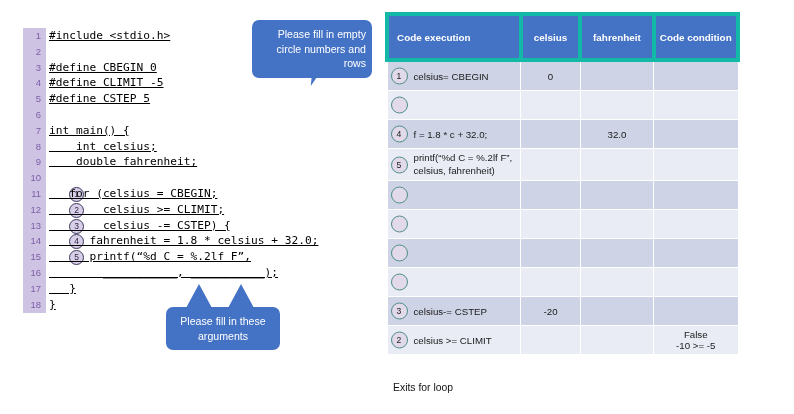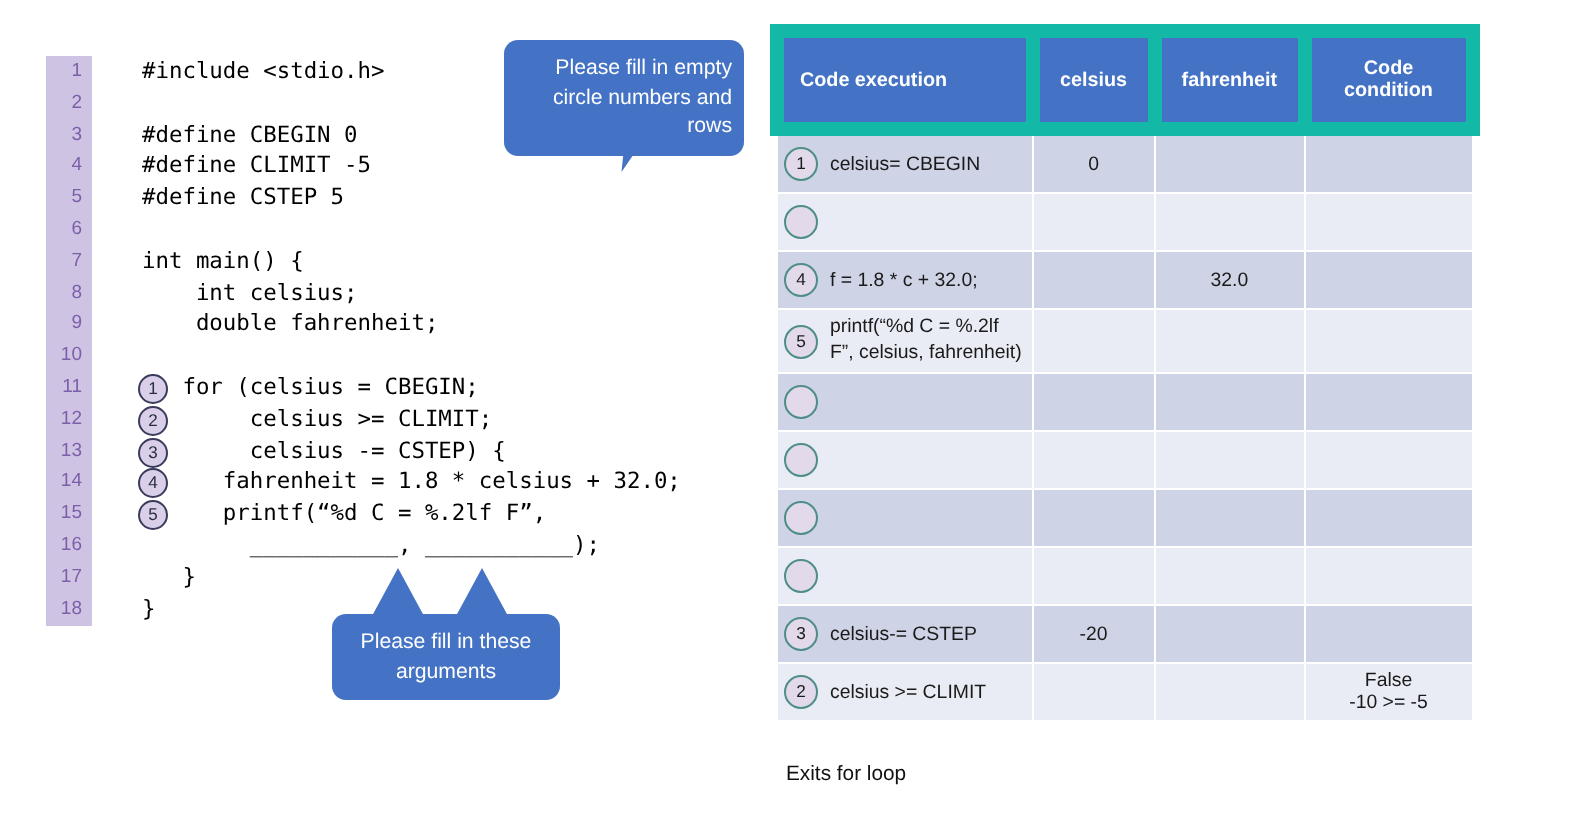--- a/index.html
+++ b/index.html
@@ -26,21 +26,21 @@
     font-size:11.2px; line-height:15.8px;
     color:#000000;
     white-space:pre;
   }
   .cline{ position:relative; height:15.8px; }
   .lnum{
     position:absolute; left:0; top:0; width:18px; text-align:right;
     color:#7b5fa8; font-size:9.5px; line-height:15.8px;
     font-family:"Liberation Sans", sans-serif;
   }
-  .ctext{ position:absolute; left:48px; top:0; }
+  .ctext{ position:absolute; left:26px; top:0;text-decoration:underline; }
 
   
   .code-circ{
     position:absolute; left:46px; top:1px;
     width:13px; height:13px; border-radius:50%;
     border:1.1px solid #3a3a5c;
     background:#d9cfe8;
     color:#2b2b45; font-size:8.5px; line-height:12px; text-align:center;
     font-family:"Liberation Sans", sans-serif;
   }
@@ -78,21 +78,21 @@
     width:355px;
     border-collapse:collapse;
     font-size:9.7px;
     color:#1a1a1a;
   }
   #trace-table th{
     background:#4472c4; color:#ffffff;
     font-weight:bold; font-size:9.9px;
     text-align:center; vertical-align:middle;
     padding:4px 4px; height:34px;
-    border:7px solid #14b8a6;
+    border:4px solid #14b8a6;
   }
   #trace-table th.col-exec{ text-align:left; padding-left:8px; }
   #trace-table td{
     border:1px solid #ffffff;
     padding:3px 4px;
     vertical-align:middle;
     text-align:center;
     height:22px;
   }
   #trace-table td.exec{

